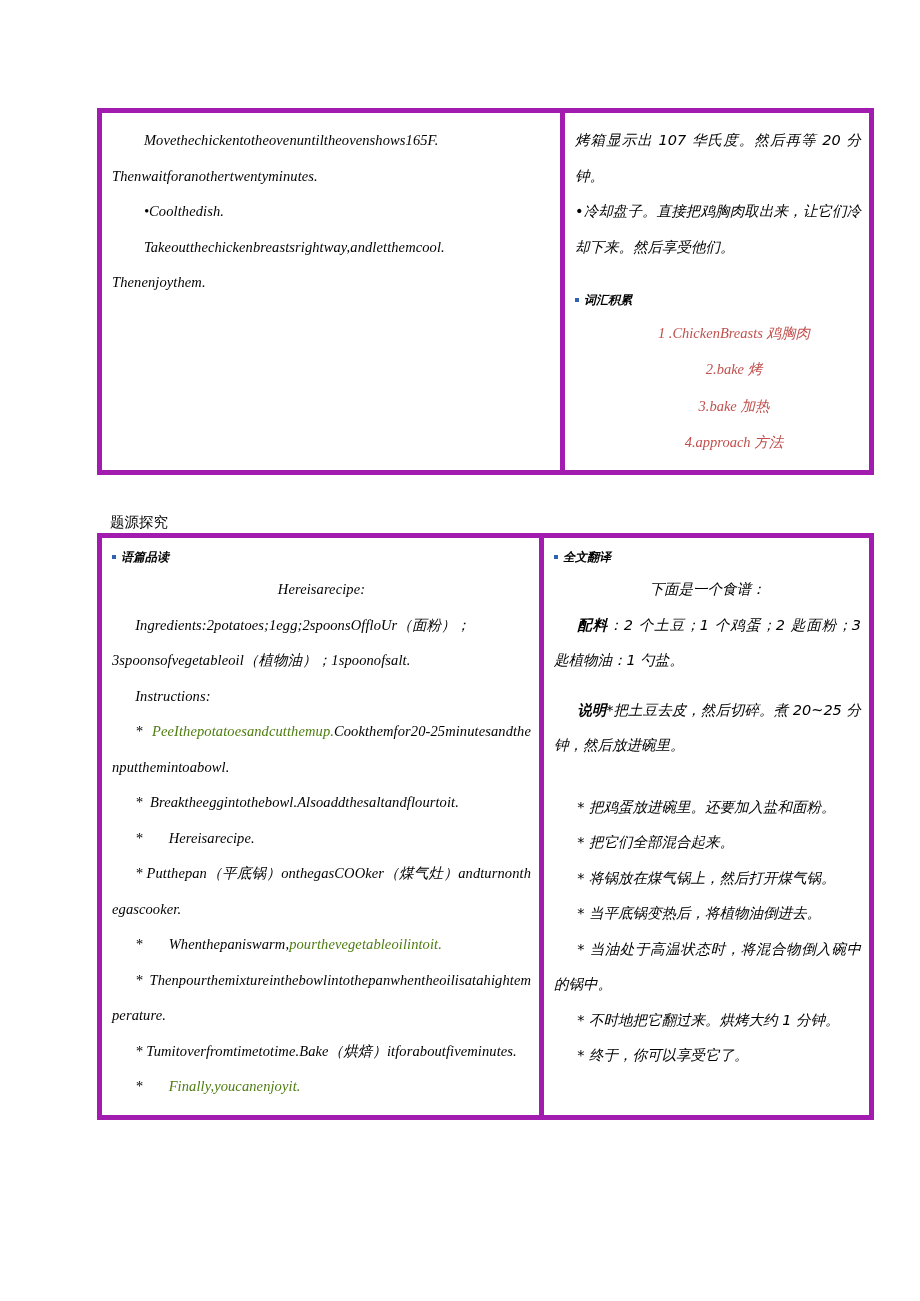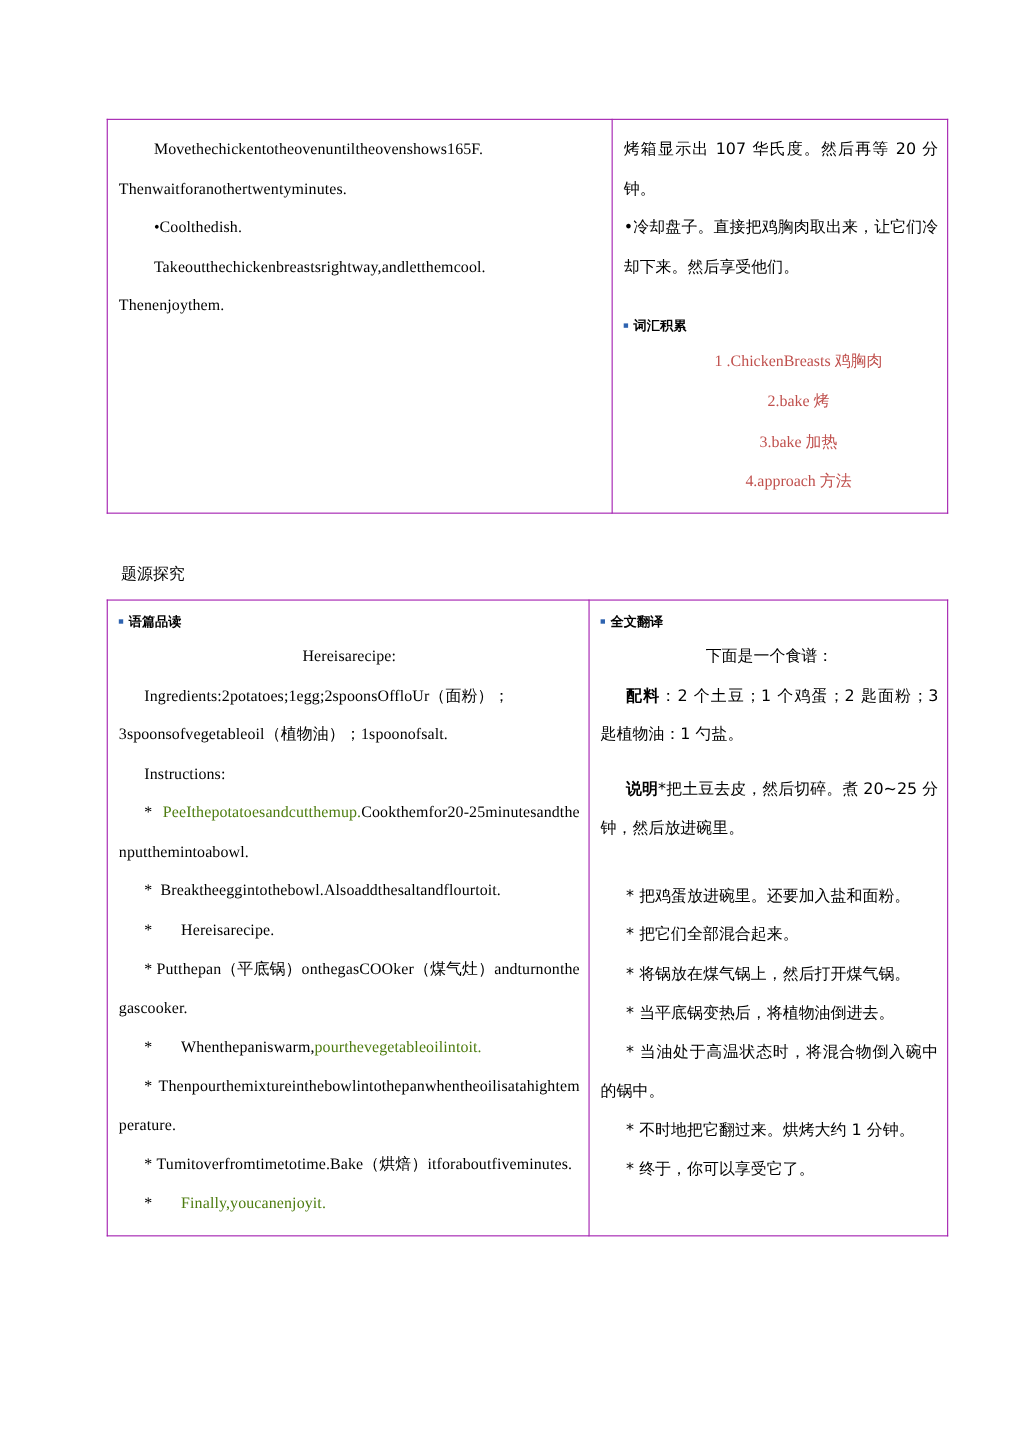--- a/index.html
+++ b/index.html
@@ -24,36 +24,37 @@
   }
 
   
   .doc-table {
     position: absolute;
     border-collapse: collapse;
     table-layout: fixed;
     background: #fff;
   }
   .doc-table td {
-    border: 1px solid #a21caf;
+    border: 5px solid #a21caf;
     vertical-align: top;
     padding: 10px 8px 10px 10px;
+    font-style: italic;
   }
 
   #table-top {
     left: 97px;
     top: 108px;
     width: 726px;
   }
   #table-top td.col-en { width: 440px; }
   #table-top td.col-zh { width: 286px; }
 
   #table-bottom {
     left: 97px;
-    top: 545px;
+    top: 533px;
     width: 726px;
   }
   #table-bottom td.col-en { width: 419px; }
   #table-bottom td.col-zh { width: 307px; }
 
   
   .en-line {
     font-family: "Liberation Serif", "DejaVu Serif", serif;
     font-size: 14.5px;
     line-height: 2.45;

